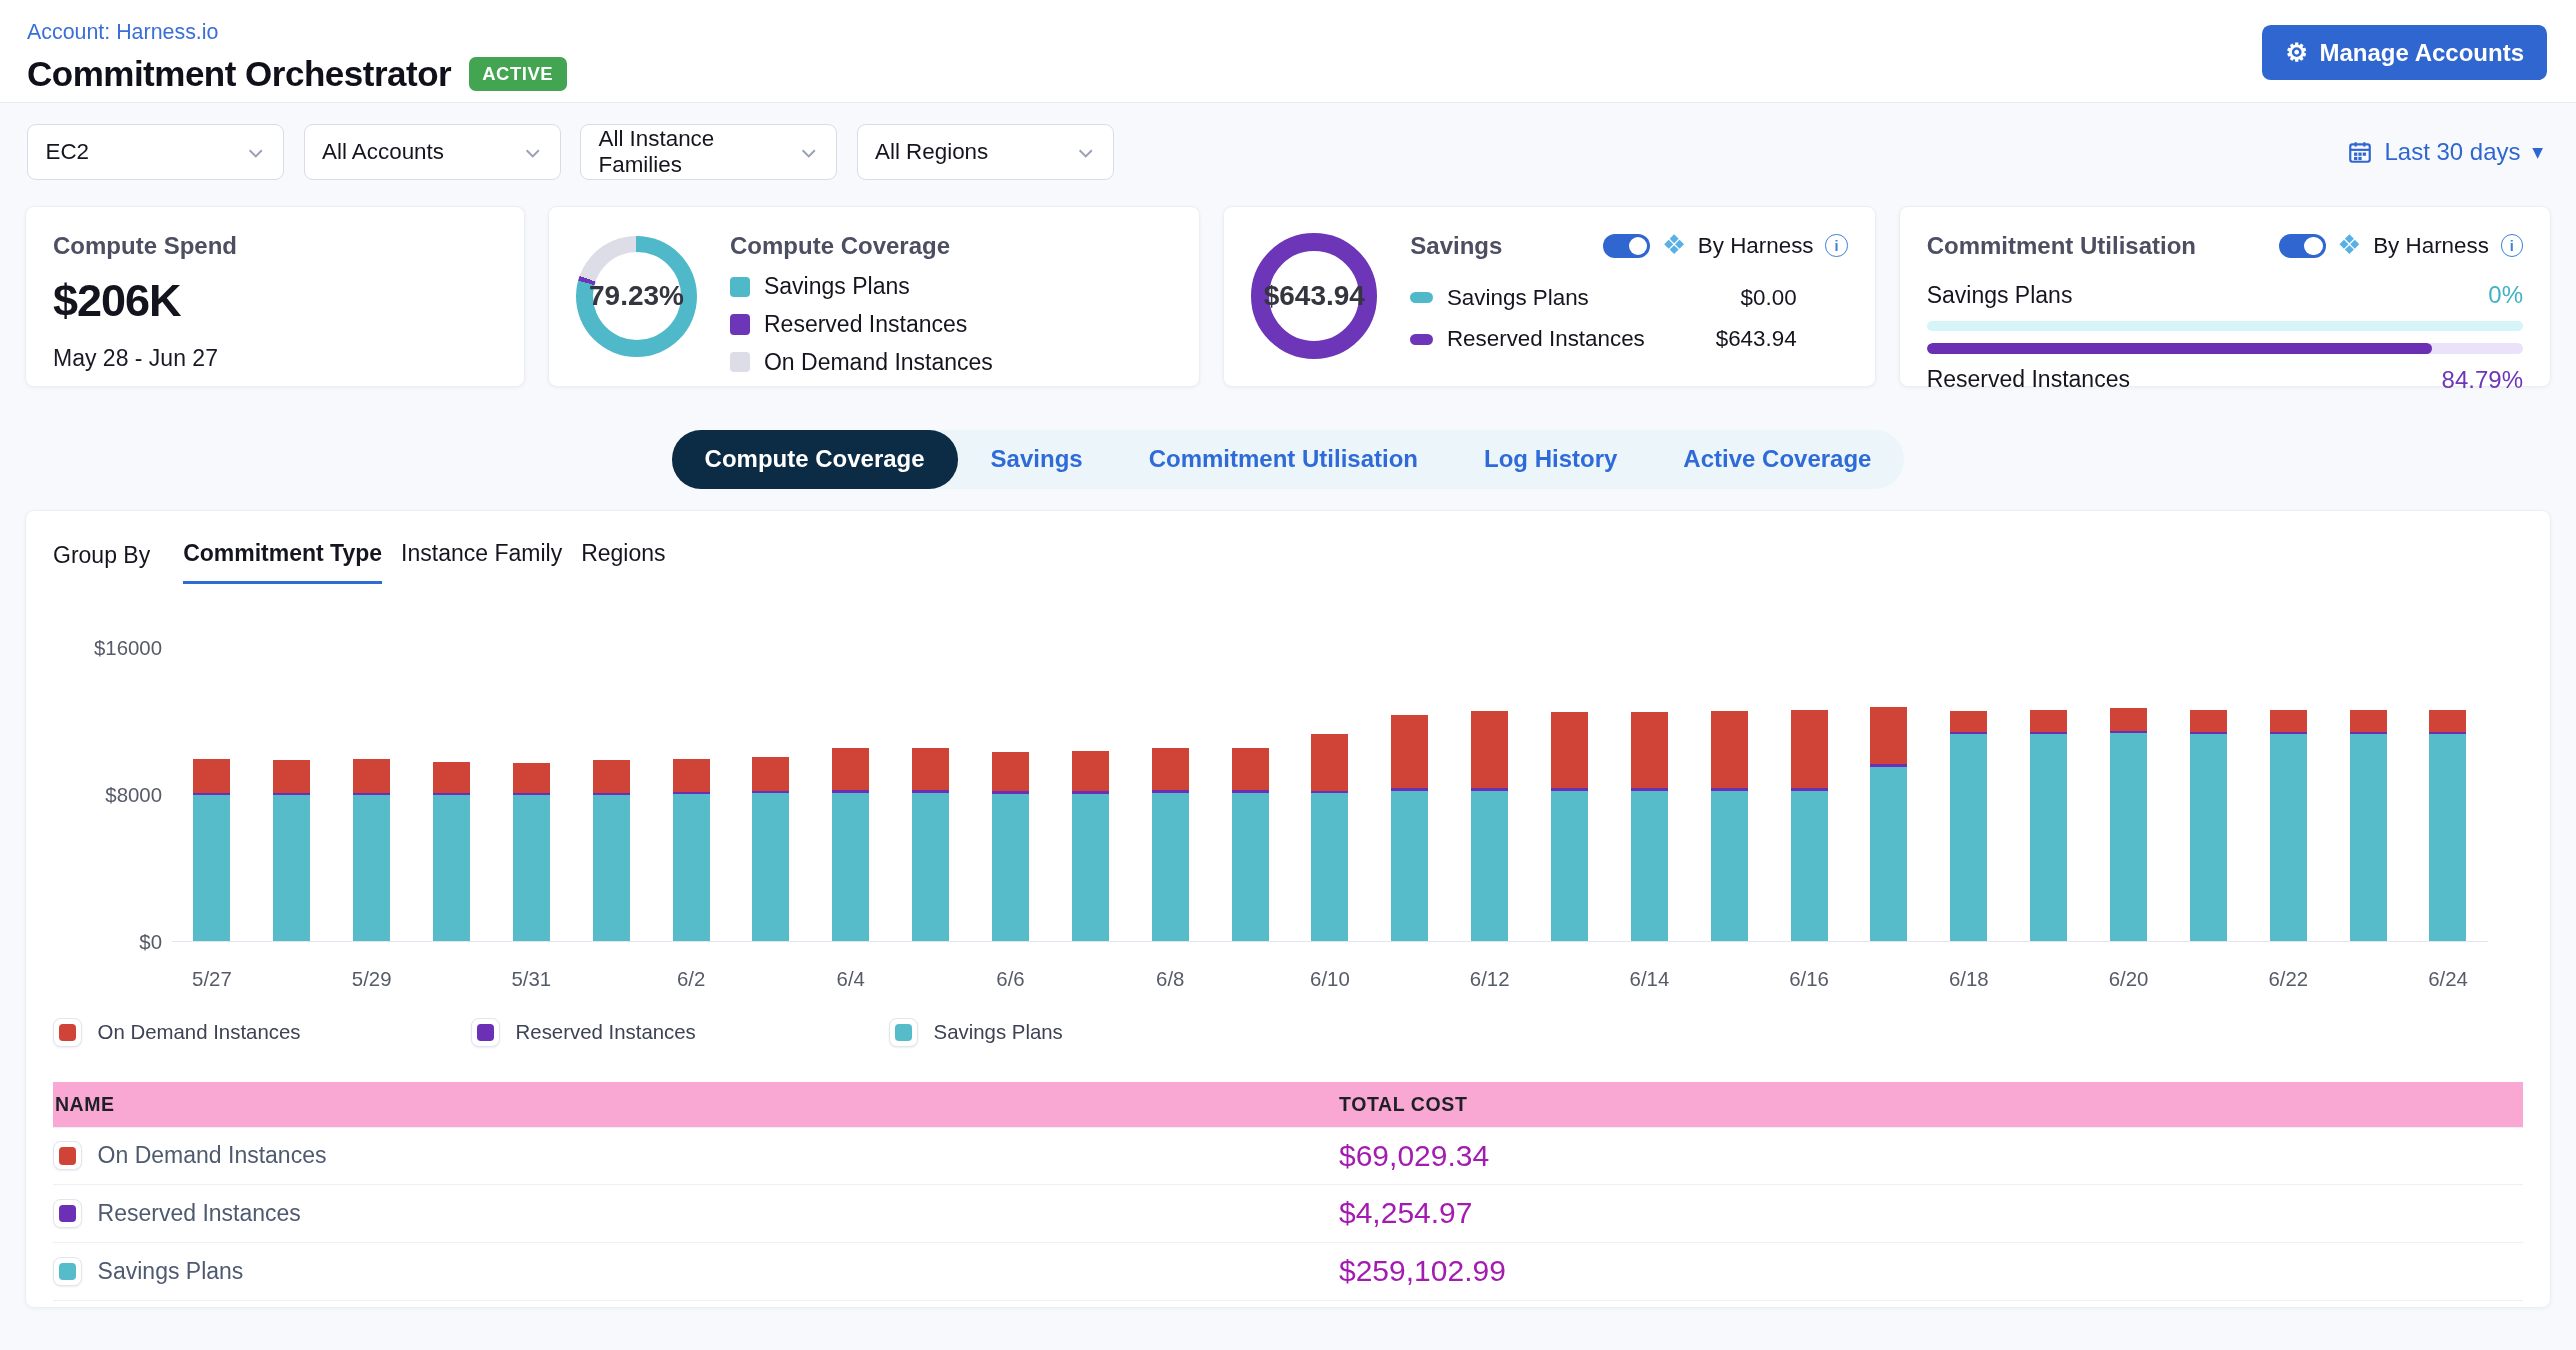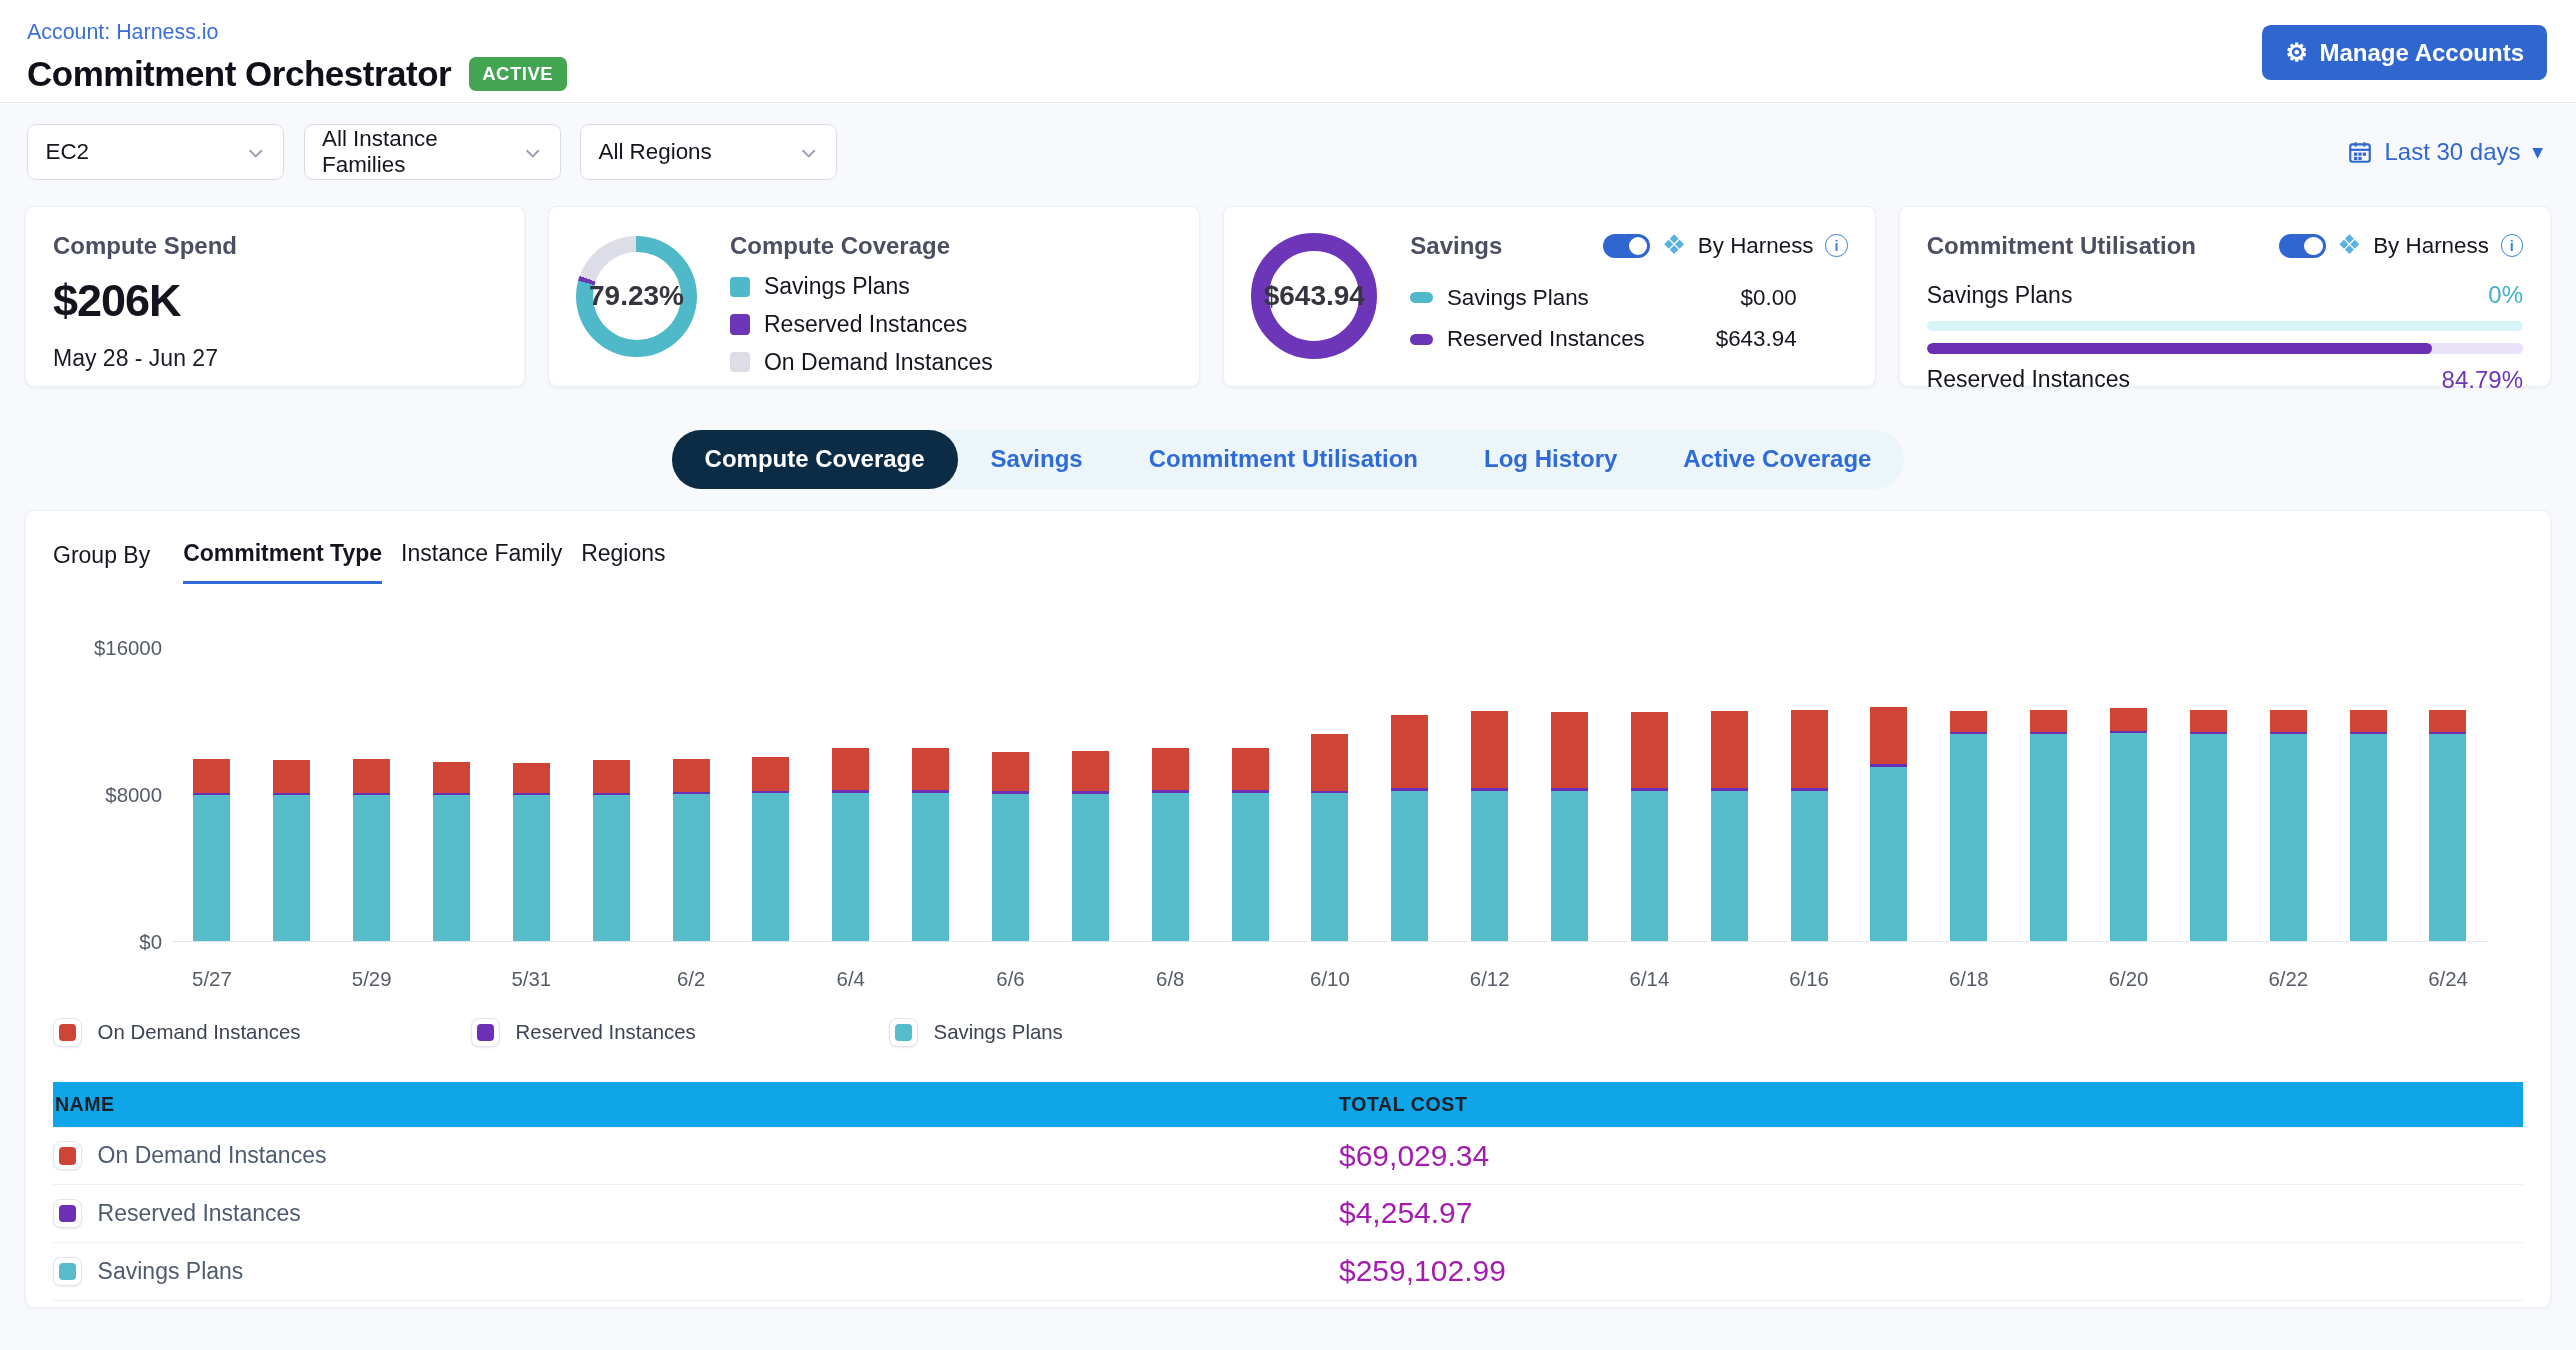--- a/index.html
+++ b/index.html
@@ -83,21 +83,21 @@
 
   
   .chart-legend { display:flex; margin-top:76px; }
   .cl-item { display:flex; align-items:center; gap:15.6px; width:418px; }
   .swatch-box { width:29px; height:29px; border:1px solid #e2e5ee; border-radius:7.8px; box-shadow:0 1px 1.9px rgba(20,30,60,0.08); display:flex; align-items:center; justify-content:center; background:#fff; flex:0 0 auto; }
   .swatch-box .inner { width:17.5px; height:17.5px; border-radius:3.9px; }
   .cl-label { font-size:20.4px; color:#3d4354; }
 
   
   .table { margin-top:35px; }
-  .thead { display:flex; background:#0ea5e9; height:45px; align-items:center; font-size:19.5px; font-weight:bold; color:#1f2027; letter-spacing:0.6px; }
+  .thead { display:flex; background:#f9a8d4; height:45px; align-items:center; font-size:19.5px; font-weight:bold; color:#1f2027; letter-spacing:0.6px; }
   .col-name { width:1286px; padding-left:1.9px; }
   .trow { display:flex; align-items:center; height:58px; border-bottom:1px solid #eef0f6; }
   .trow:first-of-type { border-top:1px solid #eef0f6; }
   .row-name { display:flex; align-items:center; gap:15.6px; width:1286px; font-size:23px; color:#4e5a70; }
   .row-cost { font-size:30px; color:#a21caf; }
 </style>
 </head>
 <body>
 
 <div class="header">
@@ -108,20 +108,26 @@
   </div>
   <button class="manage-btn">
     <span class="gear-glyph">⚙</span>
     <span>Manage Accounts</span>
   </button>
 </div>
 
 <div class="filterbar">
   <div class="dropdown">
     <span>EC2</span>
+    <svg class="chev" viewBox="0 0 16 16">
+        <path d="M3 6l5 5 5-5" fill="none" stroke="#9aa0b5" stroke-width="1.6"></path>
+      </svg>
+  </div>
+  <div class="dropdown">
+    <span>All Accounts</span>
     <svg class="chev" viewBox="0 0 16 16">
         <path d="M3 6l5 5 5-5" fill="none" stroke="#9aa0b5" stroke-width="1.6"></path>
       </svg>
   </div>
   <div class="dropdown">
     <span>All Instance Families</span>
     <svg class="chev" viewBox="0 0 16 16">
         <path d="M3 6l5 5 5-5" fill="none" stroke="#9aa0b5" stroke-width="1.6"></path>
       </svg>
   </div>

